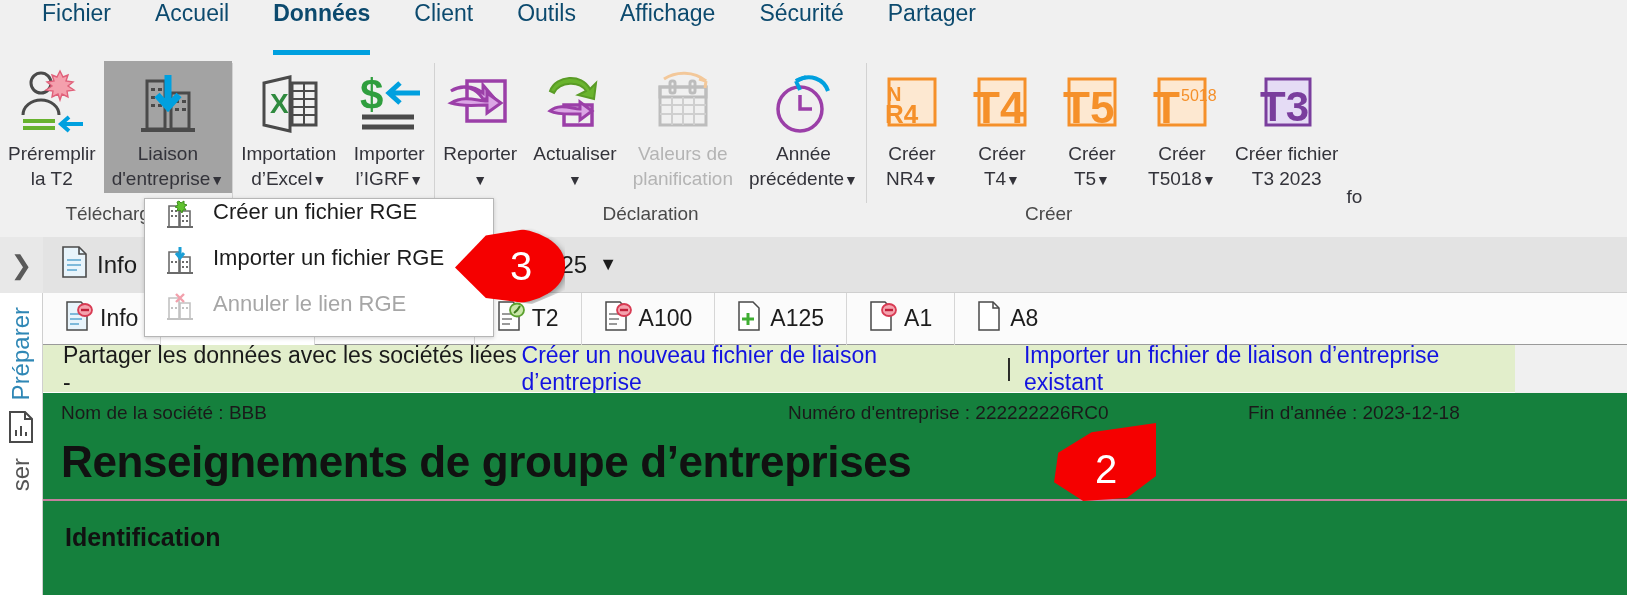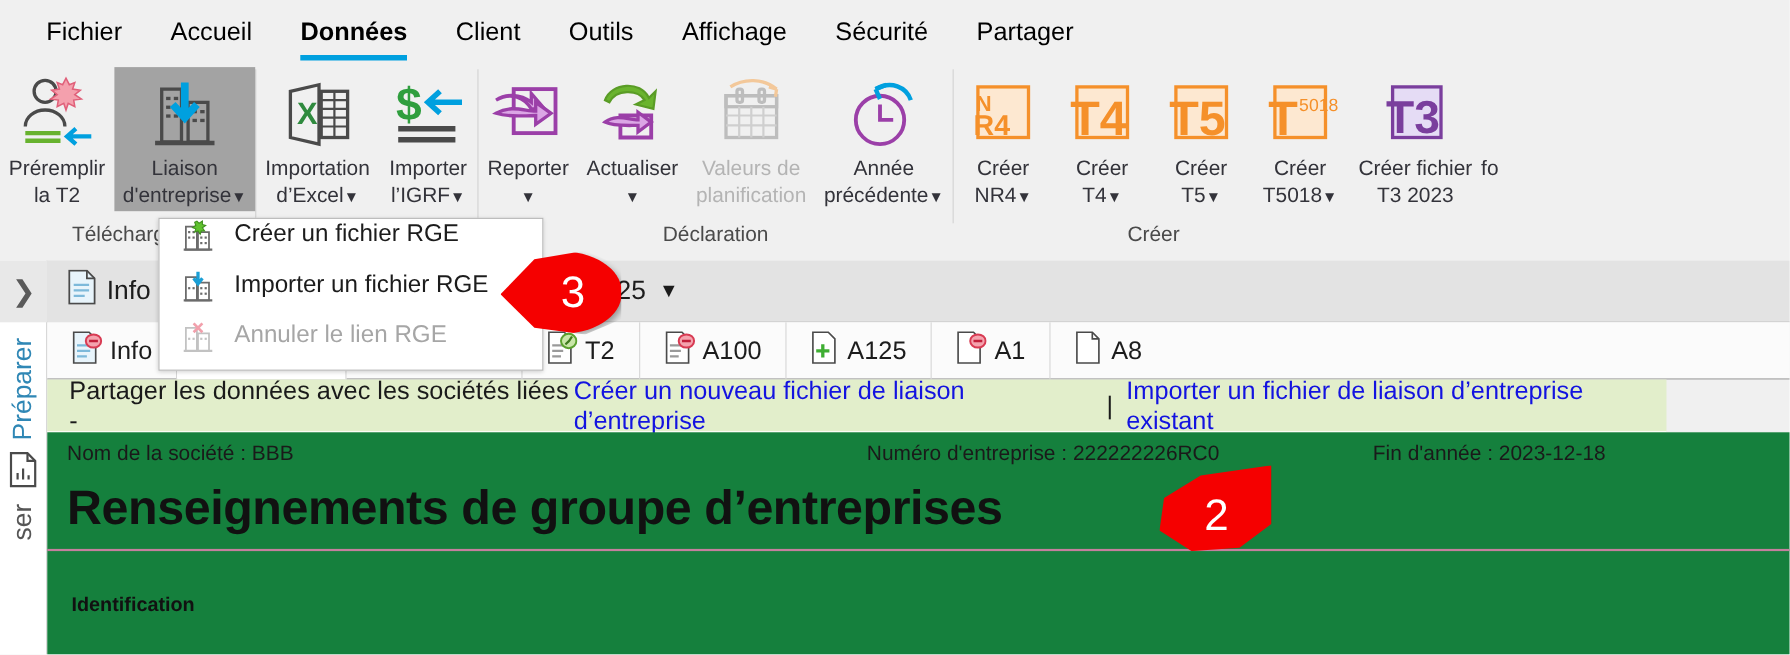--- a/index.html
+++ b/index.html
@@ -12,22 +12,22 @@
   }
   #app { position: relative; width: 1627px; height: 595px; background:#f0f0f0; }
 
   
   .menubar {
     position:absolute; left:0; top:0; width:1627px; height:57px;
     background:#f0f0f0; display:flex; align-items:center;
     padding-left:20px;
   }
   .menu-item {
-    position:relative; font-size:23px; color:#000000;
-    padding:0 22px; height:57px; display:flex; align-items:center;
+    position:relative; font-size:23px; color:#0c4a6e;
+    padding:0 22px; height:57px; display:flex; 
     white-space:nowrap; cursor:default;
   }
   .menu-item.active { font-weight:bold; }
   .menu-item.active::after {
     content:""; position:absolute; left:22px; right:22px; bottom:2px;
     height:5px; background:#00a0df;
   }
 
   
   .ribbon {
@@ -142,22 +142,22 @@
   }
   .fh-left { position:absolute; left:18px; }
   .fh-mid { position:absolute; left:745px; }
   .fh-right { position:absolute; left:1205px; }
   .form-title {
     font-size:44px; font-weight:bold; color:#111; letter-spacing:-0.4px;
     padding-left:18px; margin-top:2px; line-height:54px;
   }
   .form-rule { height:2px; background:#c4809e; margin-top:10px; }
   .form-sub {
-    font-size:18px; font-weight:bold; color:#111;
-    padding-left:22px; margin-top:38px;
+    font-size:25px; font-weight:bold; color:#111;
+    padding-left:22px; margin-top:22px;
   }
 
   
   .callout {
     position:absolute; z-index:60;
     color:#fff; font-size:40px; font-weight:400;
     display:flex; align-items:center; justify-content:center;
     filter: drop-shadow(2px 3px 3px rgba(0,0,0,0.35));
   }
   .callout-3 {
@@ -430,21 +430,21 @@
                 <rect x="16" y="10" width="44" height="46" fill="#e5dcf5" stroke="#7a3e9d" stroke-width="3"></rect>
                 <text x="10" y="52" font-family="Liberation Sans, sans-serif" font-size="42" font-weight="bold" fill="#7a3e9d">T3</text>
               </svg>
             </div>
             <div class="lbl"><span>Créer fichier</span></div>
             <div class="lbl"><span>T3 2023</span></div>
           </div>
 
           <div class="rbtn" style="min-width:24px;padding-left:0;">
             <div class="icon"></div>
-            <div class="lbl" style="color:#33333a;"><span>fo</span></div>
+            <div class="lbl" style="color:#33333a;margin-top:43px;"><span>fo</span></div>
           </div>
         </div>
         <div class="rgroup-label" style="margin-right:140px;">Créer</div>
       </div>
 
     </div>
   </div>
 
   <div class="sidebar">
     <div class="side-chevron">

